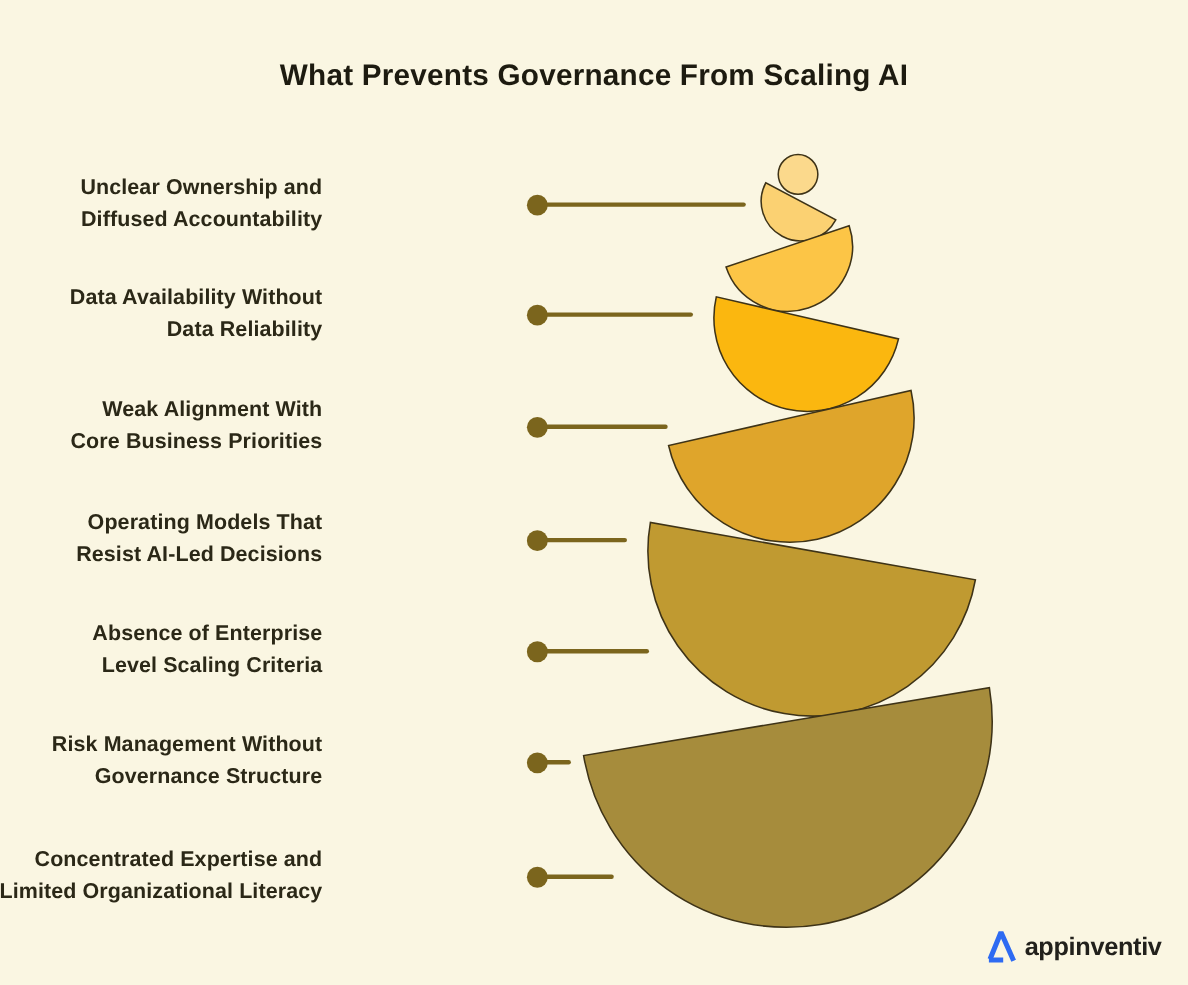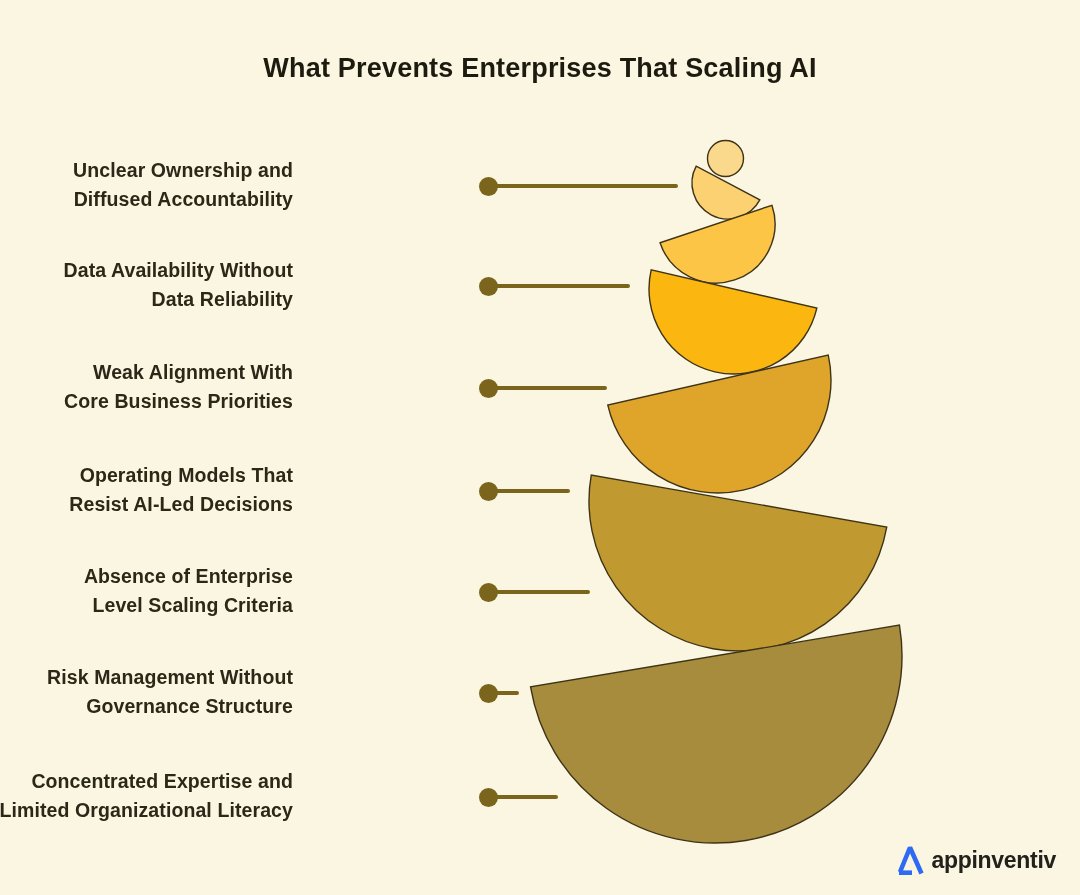--- a/index.html
+++ b/index.html
@@ -34,21 +34,21 @@
     display:flex;align-items:center;gap:7px;justify-content:space-between;
   }
   .logo-text{
     font-size:23px;font-weight:600;letter-spacing:-.3px;
     color:#22211C;
   }
 </style>
 </head>
 <body>
 
-<h1 class="title">What Prevents Enterprises That Scaling AI</h1>
+<h1 class="title">What Prevents Governance From Scaling AI</h1>
 
 <svg id="stack-svg" width="1080" height="895" viewBox="0 0 1080 895">
     <circle cx="725.5" cy="158.5" r="18" fill="#FBD98C" stroke="#3E3317" stroke-width="1.4"></circle>
     <path d="M -36 0 A 36 36 0 0 0 36 0 Z" transform="translate(728 183) rotate(28)" fill="#FBD172" stroke="#3E3317" stroke-width="1.4"></path>
     <path d="M -59 0 A 59 59 0 0 0 59 0 Z" transform="translate(716 224) rotate(-18.5)" fill="#FCC546" stroke="#3E3317" stroke-width="1.4"></path>
     <path d="M -85 0 A 85 85 0 0 0 85 0 Z" transform="translate(734 289) rotate(13)" fill="#FBB70F" stroke="#3E3317" stroke-width="1.4"></path>
     <path d="M -113 0 A 113 113 0 0 0 113 0 Z" transform="translate(718 380) rotate(-12.8)" fill="#DFA52B" stroke="#3E3317" stroke-width="1.4"></path>
     <path d="M -150 0 A 150 150 0 0 0 150 0 Z" transform="translate(739 501) rotate(10)" fill="#C09A31" stroke="#3E3317" stroke-width="1.4"></path>
     <path d="M -187 0 A 187 187 0 0 0 187 0 Z" transform="translate(715 656) rotate(-9.5)" fill="#A68C3C" stroke="#3E3317" stroke-width="1.4"></path>
   </svg>

